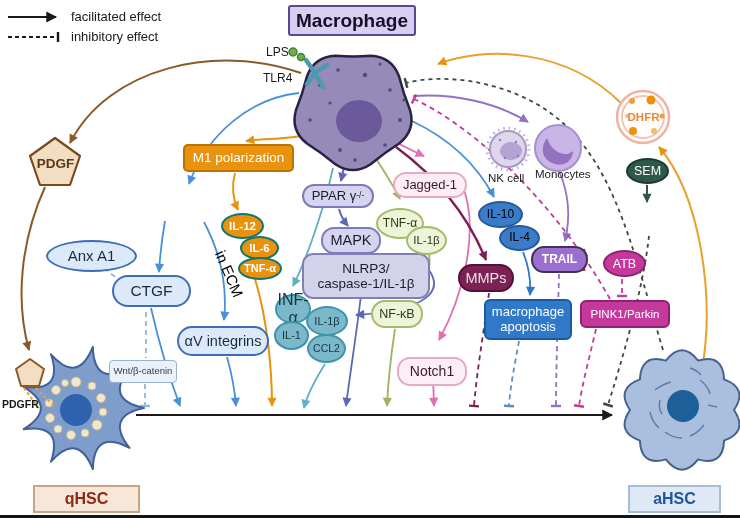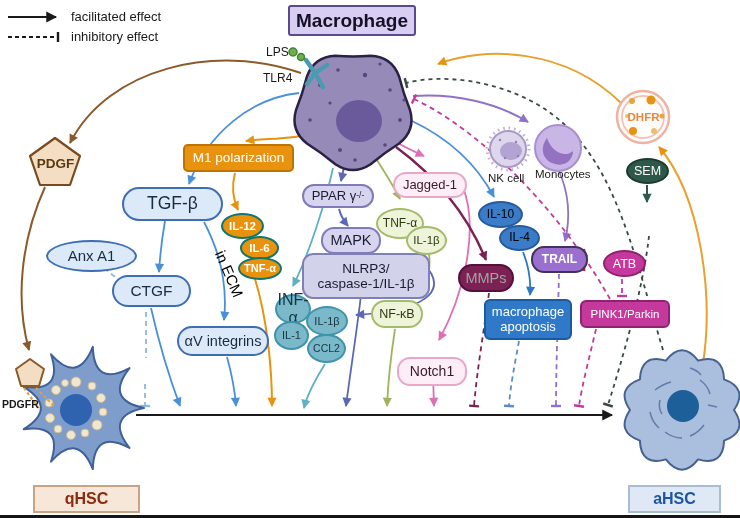--- a/index.html
+++ b/index.html
@@ -18,21 +18,21 @@
   .orange-box{background:#e8920e;border:2px solid #bc7300;border-radius:5px;color:#fff;font-weight:500;}
   .orange-ell{background:#e8920e;border:2px solid #0f766e;border-radius:50%;color:#fff;font-weight:700;}
   .lav-pill{background:#d6d4ef;border:2px solid #7f7ab8;border-radius:13px;color:#1c1c30;}
   .lav-box{background:#d2d2ea;border:2px solid #8080b8;border-radius:11px;color:#1c1c30;}
   .teal-ell{background:#7ab8ca;border:2px solid #3f93ad;border-radius:50%;color:#123642;}
   .green-ell{background:#eef4da;border:2px solid #a4bc6a;border-radius:50%;color:#2a3a10;}
   .green-pill{background:#eef4da;border:2px solid #a4bc6a;border-radius:14px;color:#2a3a10;}
   .pink-pill{background:#fdeef5;border:2px solid #e9a8c8;border-radius:13px;color:#3a1a2a;margin-top:12px;}
   .dblue-ell{background:#3b7cc9;border:2px solid #275a9c;border-radius:50%;color:#000000;font-weight:400;}
   .dblue-box{background:#3079c8;border:2px solid #1a5aa0;border-radius:6px;color:#fff;}
-  .maroon-pill{background:#7c2153;border:2px solid #54103a;border-radius:14px;color:#a3a3a3;font-weight:500;}
+  .maroon-pill{background:#7c2153;border:2px solid #54103a;border-radius:14px;color:#e5e5e5;font-weight:500;}
   .trail-pill{background:#9a6fd0;border:2px solid #413258;border-radius:13px;color:#fff;font-weight:600;}
   .dgreen-ell{background:#2e594a;border:2px solid #1c3a2e;border-radius:50%;color:#fff;}
   .dgreen-box{background:#2e594a;border:2px solid #1c3a2e;border-radius:6px;color:#fff;}
   .magenta-ell{background:#c4399b;border:2px solid #8e2270;border-radius:50%;color:#fff;}
   .magenta-box{background:#c4399b;border:2px solid #8e2270;border-radius:6px;color:#fff;}
   .wnt-box{background:#e9f1fa;border:1.5px solid #9ab4cc;border-radius:4px;color:#33404d;}
   .qhsc-box{background:#f6e7d9;border:2px solid #c9a384;color:#8b2a0e;font-weight:bold;font-size:16px;}
   .ahsc-box{background:#dfe9f5;border:2px solid #a8bdd4;color:#1d55a0;font-weight:bold;font-size:16px;}
   .dhfr-lbl{color:#e8873a;font-weight:bold;}
 </style>
@@ -262,25 +262,25 @@
   </svg>
 
   <div class="lbl" style="left:71px;top:9px;font-size:13px;">facilitated effect</div>
   <div class="lbl" style="left:71px;top:29px;font-size:13px;">inhibitory effect</div>
 
   <div class="node title-box" style="left:288px;top:5px;width:128px;height:31px;">Macrophage</div>
   <div class="lbl" style="left:266px;top:45px;font-size:12px;">LPS</div>
   <div class="lbl" style="left:263px;top:71px;font-size:12px;">TLR4</div>
 
   <div class="node" style="left:33px;top:154px;width:45px;height:20px;font-size:13.5px;font-weight:600;color:#5a3a10;">PDGF</div>
-  <div class="node blue-pill" style="left:122px;top:187px;width:101px;height:34px;font-size:17.5px;">TGF-β</div>
   <div class="node blue-ell" style="left:46px;top:240px;width:91px;height:32px;font-size:15px;">Anx A1</div>
   <div class="node blue-pill" style="left:112px;top:275px;width:79px;height:32px;font-size:15.5px;">CTGF</div>
   <div class="node" style="left:193px;top:264px;width:72px;height:20px;font-size:15px;font-weight:500;transform:rotate(67deg);">in ECM</div>
   <div class="node blue-pill" style="left:177px;top:326px;width:92px;height:30px;font-size:14.5px;">αV integrins</div>
+  <div class="node wnt-box" style="left:109px;top:360px;width:68px;height:23px;font-size:9.5px;">Wnt/β-catenin</div>
   <div class="lbl" style="left:2px;top:398px;font-size:10.5px;font-weight:600;">PDGFR</div>
 
   <div class="node orange-box" style="left:183px;top:144px;width:111px;height:28px;font-size:13.5px;">M1 polarization</div>
   <div class="node orange-ell" style="left:221px;top:213px;width:43px;height:26px;font-size:11.5px;">IL-12</div>
   <div class="node orange-ell" style="left:240px;top:236px;width:39px;height:24px;font-size:11.5px;">IL-6</div>
   <div class="node orange-ell" style="left:238px;top:257px;width:44px;height:23px;font-size:11px;">TNF-α</div>
 
   <div class="node lav-pill" style="left:302px;top:184px;width:72px;height:24px;font-size:13px;">
       <span>PPAR γ</span>
       <sup style="font-size:8.5px;">-/-</sup>

